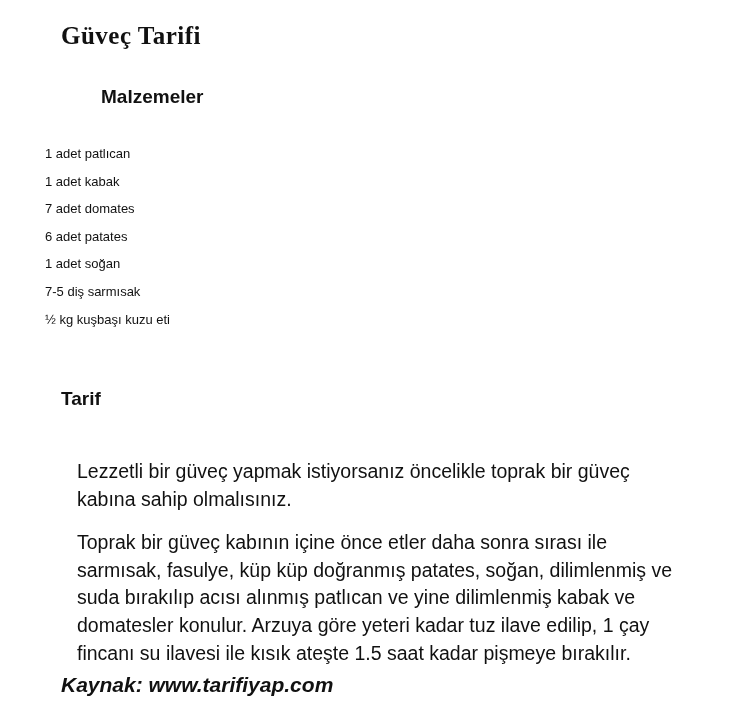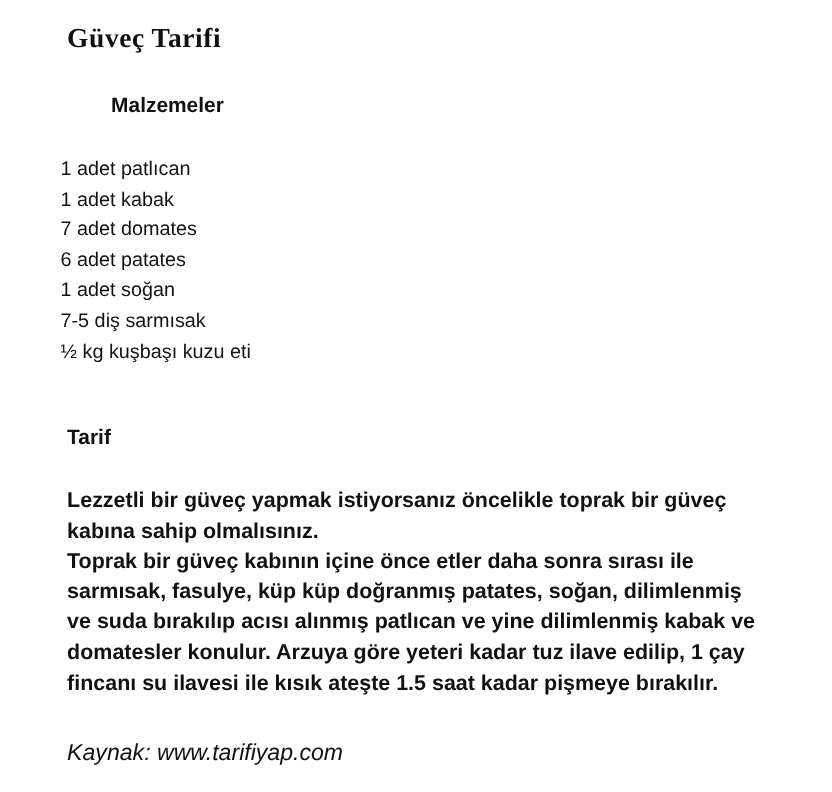--- a/index.html
+++ b/index.html
@@ -13,33 +13,33 @@
       font-size: 25px; font-weight: bold; letter-spacing: 0.5px;
       margin: 0;
       font-family: Liberation Serif, serif;
     }
     .section {
       position: absolute; left: 61px;
       font-size: 19px; margin: 0;
     }
     .sec-malz { top: 86px; margin-left: 40px; }
     .ingredients {
-      position: absolute; left: 55px; top: 140px;
-      font-size: 18px; line-height: 27.6px;
+      position: absolute; left: 45px; top: 140px;
+      font-size: 13px; line-height: 27.6px;
       list-style: none; margin: 0; padding: 0;
     }
     .sec-tarif { top: 388px; }
     .recipe {
       position: absolute; left: 61px; top: 442px; width: 640px;
       font-size: 19.5px; line-height: 27.6px; margin: 0;
     }
-    .recipe p { margin: 0; font-weight: bold; }
+    .recipe p { margin: 16px; }
     .source {
       position: absolute; left: 61px; top: 673px;
-      font-size: 21px; font-weight: normal; font-style: italic;
+      font-size: 21px; font-weight: bold; font-style: italic;
       margin: 0;
     }
   </style>
 </head>
 <body>
 
 <h1 class="title">Güveç Tarifi</h1>
 
 <h2 class="section sec-malz">Malzemeler</h2>
 

